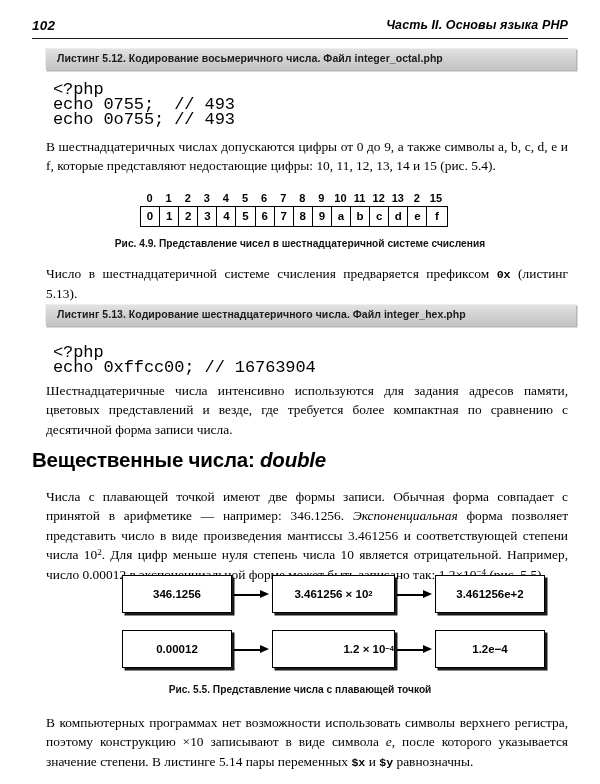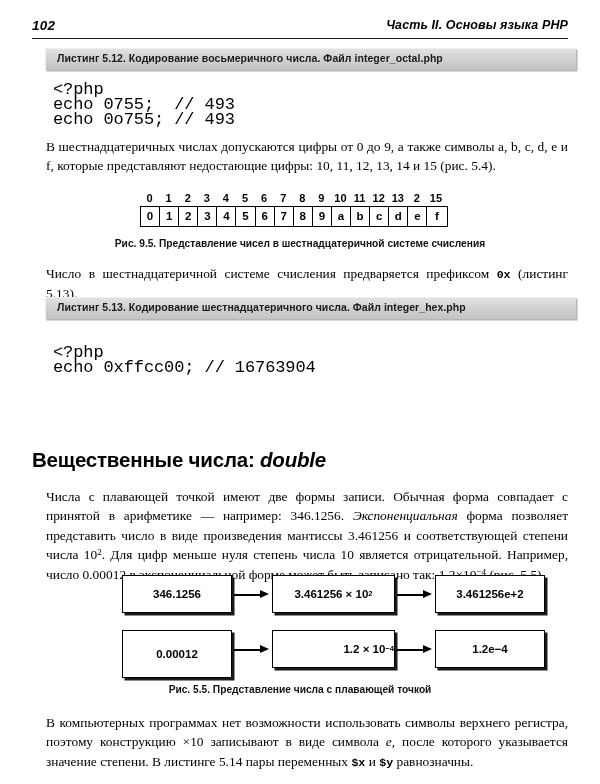--- a/index.html
+++ b/index.html
@@ -279,32 +279,33 @@
       <div>8</div>
       <div>9</div>
       <div>a</div>
       <div>b</div>
       <div>c</div>
       <div>d</div>
       <div>e</div>
       <div>f</div>
     </div>
   </div>
-  <div class="figcap" style="top:238px;">Рис. 9.5. Представление чисел в шестнадцатеричной системе счисления</div>
+  <div class="figcap" style="top:238px;">Рис. 4.9. Представление чисел в шестнадцатеричной системе счисления</div>
 
   <div class="para" style="top:264px;">
     <span>Число в шестнадцатеричной системе счисления предваряется префиксом </span><span class="mono">0x</span><span> (листинг 5.13).</span>
   </div>
 
-  <div class="listing-bar" style="top:297px;">
+  <div class="listing-bar" style="top:304px;">
     <span>Листинг 5.13. Кодирование шестнадцатеричного числа. Файл integer_hex.php</span>
   </div>
   <div class="code" style="top:345px;">&lt;?php
 echo 0xffcc00; // 16763904</div>
 
+  <div class="para" style="top:381px;">Шестнадцатеричные числа интенсивно используются для задания адресов памяти, цветовых представлений и везде, где требуется более компактная по сравнению с десятичной форма записи числа.</div>
 
   <div class="h2">
     <span>Вещественные числа: </span><span class="em">double</span>
   </div>
 
   <div class="para" style="top:487px;">
     <span>Числа с плавающей точкой имеют две формы записи. Обычная форма совпадает с принятой в арифметике — например: 346.1256. </span><i>Экспоненциальная</i><span> форма позволяет представить число в виде произведения мантиссы 3.461256 и соответствующей степени числа 10</span><sup>2</sup><span>. Для цифр меньше нуля степень числа 10 является отрицательной. Например, число 0.00012 в экспоненциальной форме может быть записано так: 1.2×10</span><sup>−4</sup><span> (рис. 5.5).</span>
   </div>
 
   <div class="flow">
@@ -317,21 +318,21 @@
     <div class="fbox" style="left:150px; top:575px; width:123px; height:38px;">
       <span>3.461256 × 10</span>
         <sup>2</sup>
     </div>
     <div class="arrow" style="left:275px; top:590px; width:36px;">
       <div class="shaft" style="width:27px;"></div>
       <div class="head" style="left:26px;"></div>
     </div>
     <div class="fbox" style="left:313px; top:575px; width:110px; height:38px;">3.461256e+2</div>
 
-    <div class="fbox" style="left:0px; top:630px; width:110px; height:48px;">0.00012</div>
+    <div class="fbox" style="left:0px; top:630px; width:110px; height:38px;">0.00012</div>
     <div class="arrow" style="left:112px; top:645px; width:36px;">
       <div class="shaft" style="width:27px;"></div>
       <div class="head" style="left:26px;"></div>
     </div>
     <div class="fbox" style="left:150px; top:630px; width:123px; height:38px;justify-content:flex-end;">
       <span>1.2 × 10</span>
         <sup>−4</sup>
     </div>
     <div class="arrow" style="left:275px; top:645px; width:36px;">
       <div class="shaft" style="width:27px;"></div>

